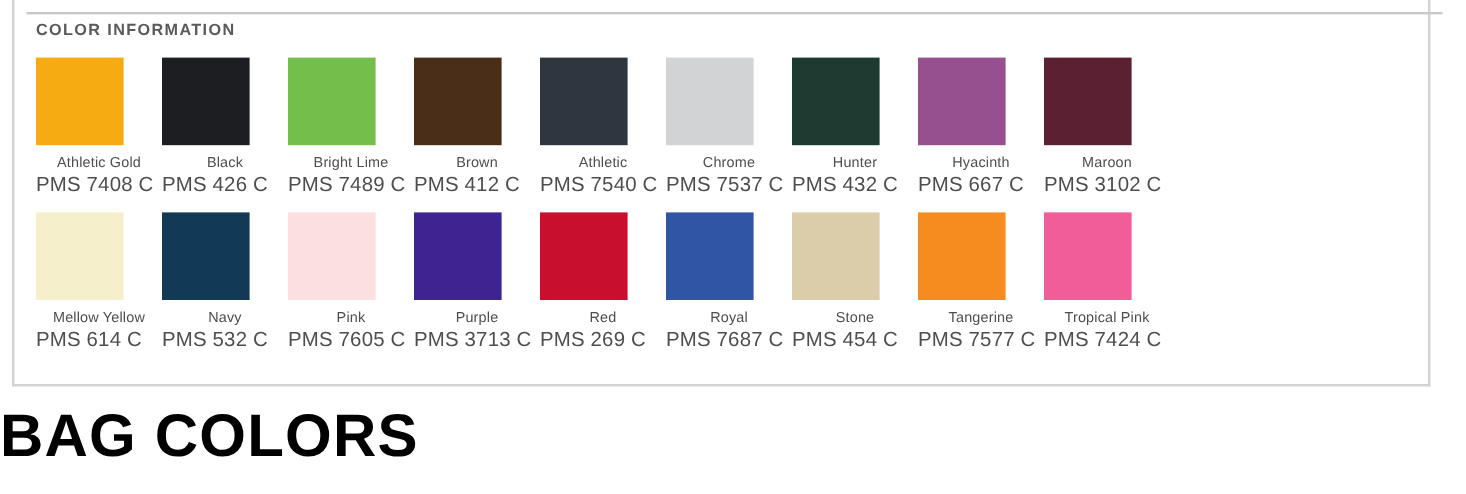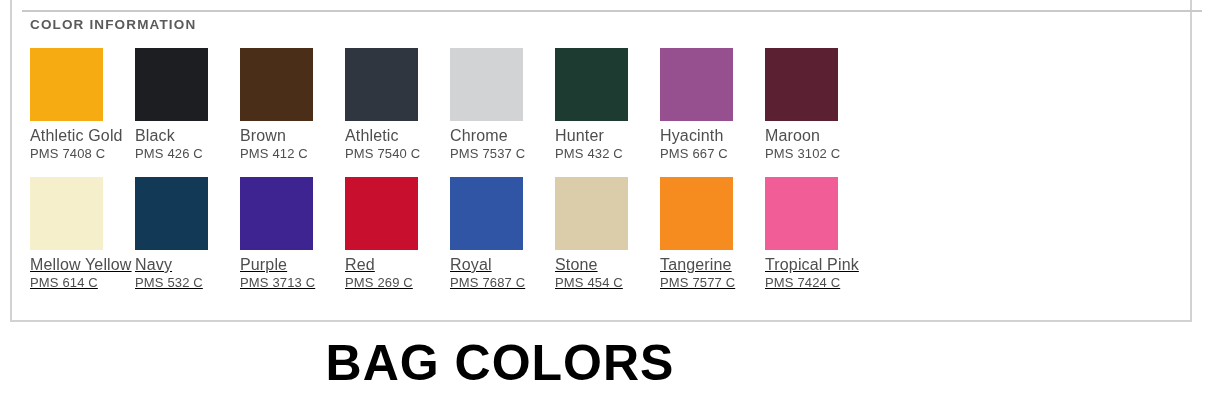--- a/index.html
+++ b/index.html
@@ -65,60 +65,59 @@
     width: 1150px;
   }
 
   .swatch-row {
     display: flex;
     flex-direction: row;
     align-items: flex-start;
   }
   .swatch-row.row-2 {
     margin-top: 16px;
-    text-decoration: underline;
   }
 
   .swatch-cell {
     width: 105px;
     flex: 0 0 105px;
     box-sizing: border-box;
   }
 
   .swatch-chip {
     width: 73px;
     height: 73px;
     display: block;
   }
 
   .swatch-name {
     margin-top: 7px;
-    font-size: 16px;
+    font-size: 12px;
     color: #4e4e4e;
     line-height: 15px;
     letter-spacing: 0.15px;
     white-space: nowrap;
+    text-align: center;
   }
 
   .swatch-pms {
     margin-top: 3px;
-    font-size: 13px;
+    font-size: 17px;
     color: #4e4e4e;
     line-height: 15px;
     letter-spacing: 0.15px;
     white-space: nowrap;
   }
 
   
   .bag-colors-heading {
     position: absolute;
     left: 0;
     top: 334px;
     width: 1000px;
-    text-align: center;
     font-family: "Liberation Sans", sans-serif;
     font-size: 50px;
     font-weight: bold;
     letter-spacing: 1px;
     color: #000000;
     white-space: nowrap;
   }
 </style>
 </head>
 <body>
@@ -137,20 +136,25 @@
             <div class="swatch-chip" style="background-color: rgb(245, 171, 17);"></div>
             <div class="swatch-name">Athletic Gold</div>
             <div class="swatch-pms">PMS 7408 C</div>
           </div>
           <div class="swatch-cell">
             <div class="swatch-chip" style="background-color: rgb(28, 30, 33);"></div>
             <div class="swatch-name">Black</div>
             <div class="swatch-pms">PMS 426 C</div>
           </div>
           <div class="swatch-cell">
+            <div class="swatch-chip" style="background-color: rgb(116, 190, 76);"></div>
+            <div class="swatch-name">Bright Lime</div>
+            <div class="swatch-pms">PMS 7489 C</div>
+          </div>
+          <div class="swatch-cell">
             <div class="swatch-chip" style="background-color: rgb(74, 46, 23);"></div>
             <div class="swatch-name">Brown</div>
             <div class="swatch-pms">PMS 412 C</div>
           </div>
           <div class="swatch-cell">
             <div class="swatch-chip" style="background-color: rgb(48, 54, 64);"></div>
             <div class="swatch-name">Athletic</div>
             <div class="swatch-pms">PMS 7540 C</div>
           </div>
           <div class="swatch-cell">
@@ -179,20 +183,25 @@
             <div class="swatch-chip" style="background-color: rgb(245, 239, 203);"></div>
             <div class="swatch-name">Mellow Yellow</div>
             <div class="swatch-pms">PMS 614 C</div>
           </div>
           <div class="swatch-cell">
             <div class="swatch-chip" style="background-color: rgb(18, 58, 87);"></div>
             <div class="swatch-name">Navy</div>
             <div class="swatch-pms">PMS 532 C</div>
           </div>
           <div class="swatch-cell">
+            <div class="swatch-chip" style="background-color: rgb(251, 224, 224);"></div>
+            <div class="swatch-name">Pink</div>
+            <div class="swatch-pms">PMS 7605 C</div>
+          </div>
+          <div class="swatch-cell">
             <div class="swatch-chip" style="background-color: rgb(62, 36, 144);"></div>
             <div class="swatch-name">Purple</div>
             <div class="swatch-pms">PMS 3713 C</div>
           </div>
           <div class="swatch-cell">
             <div class="swatch-chip" style="background-color: rgb(200, 15, 46);"></div>
             <div class="swatch-name">Red</div>
             <div class="swatch-pms">PMS 269 C</div>
           </div>
           <div class="swatch-cell">

